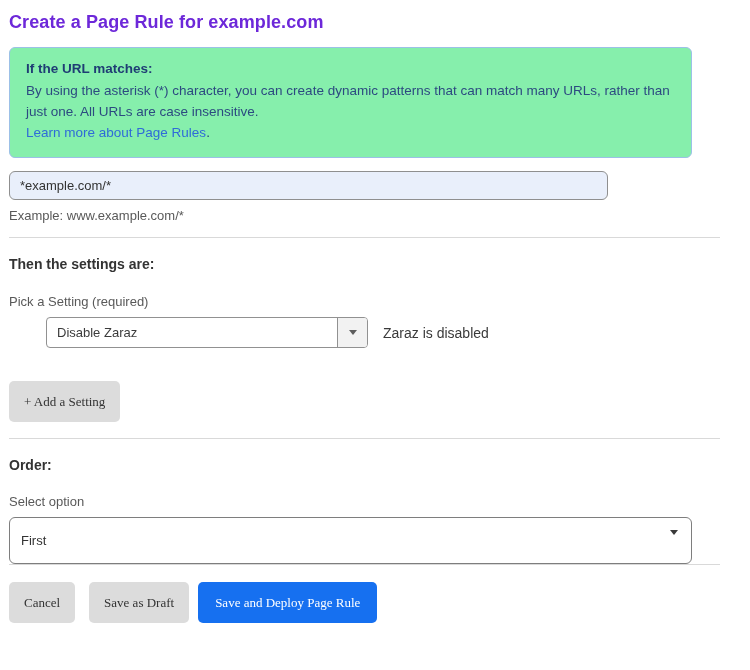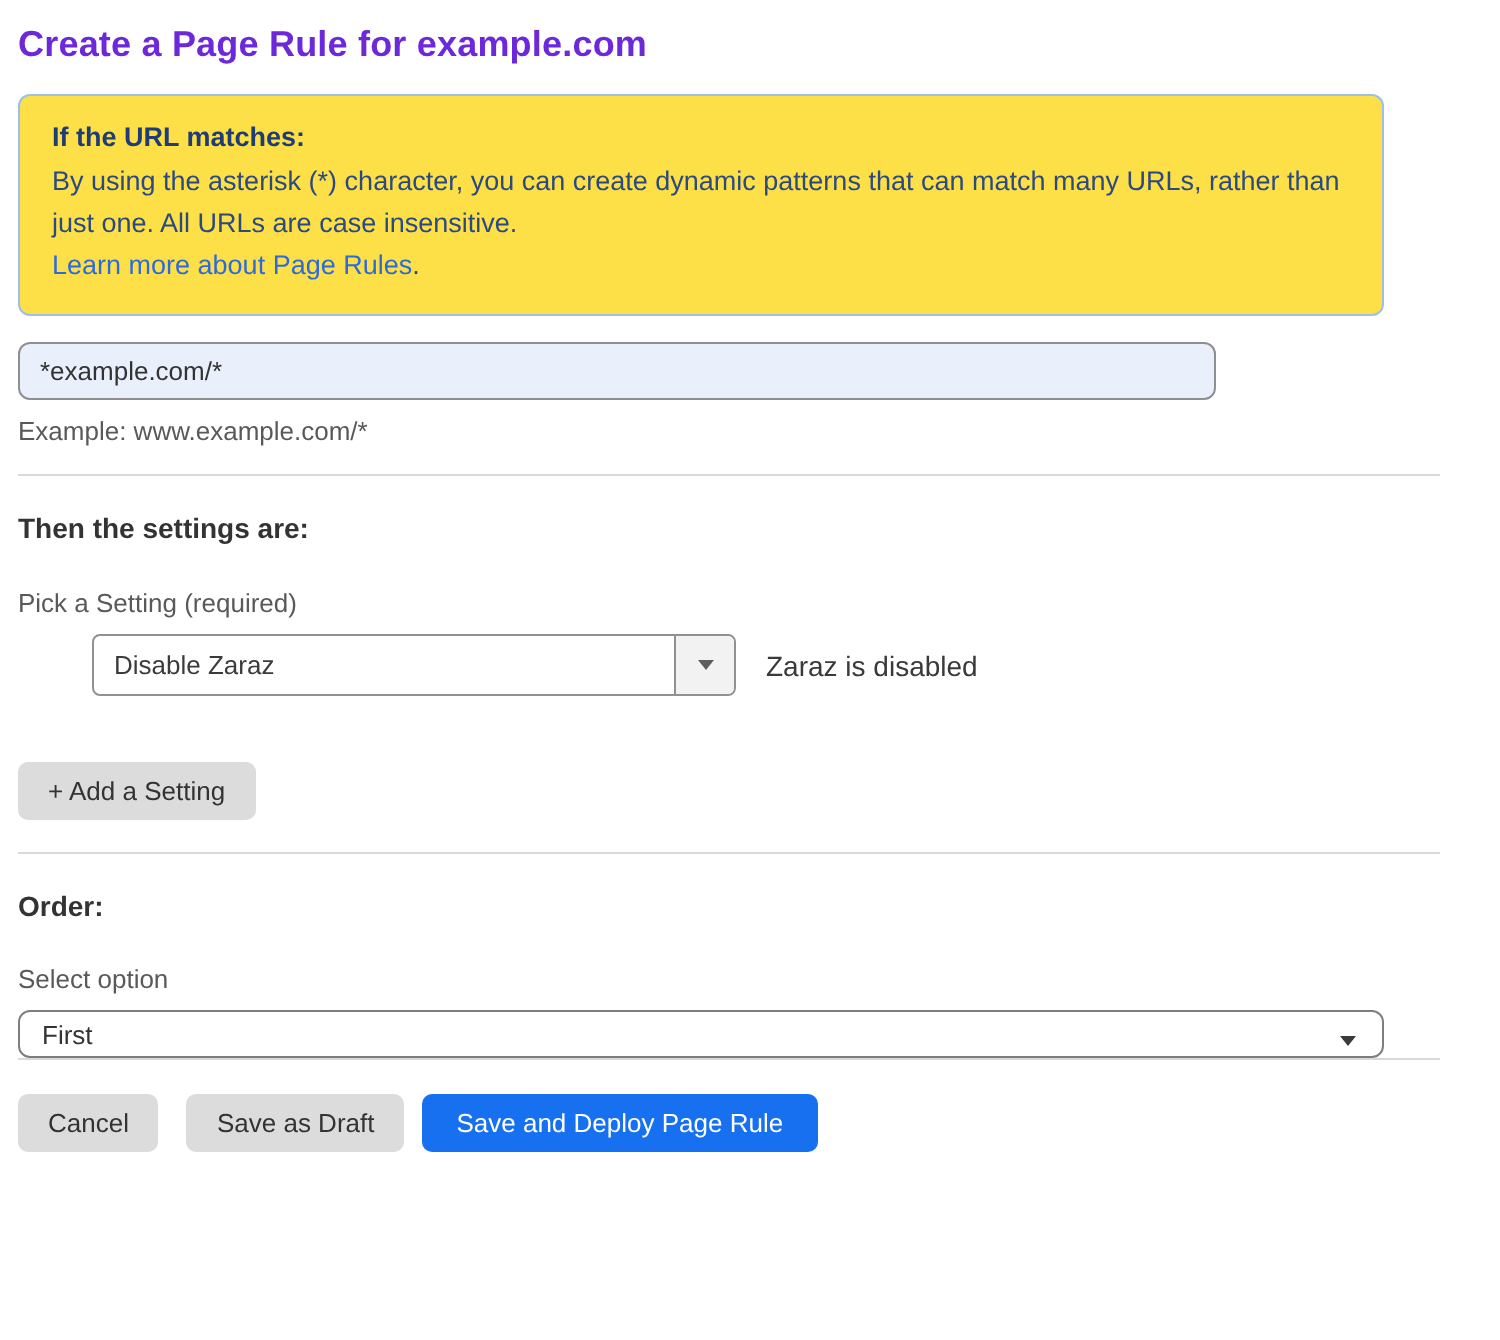--- a/index.html
+++ b/index.html
@@ -13,21 +13,21 @@
   .container { width: 720px; padding: 12px 0 0 9px; }
 
   .page-title {
     font-size: 18px; font-weight: bold; color: #6d28d9;
     margin-bottom: 14px; letter-spacing: 0.1px;
   }
 
   
   .info-box {
     width: 683px;
-    background: #fde047;
+    background: #86efac;
     border: 1px solid #9cc0e7;
     border-radius: 6px;
     padding: 10px 16px 13px 16px;
     margin-bottom: 13px;
   }
   .info-box .info-heading {
     font-size: 13.5px; font-weight: bold; color: #1f3d74;
     line-height: 22px;
   }
   .info-box .info-body {
@@ -95,33 +95,33 @@
     border-right: 4.5px solid transparent;
     border-top: 5.5px solid #5d5d5d;
   }
   .setting-status {
     font-size: 14px; color: #3a3a3a; margin-left: 15px;
   }
 
   .btn {
     display: inline-block;
     border: none; border-radius: 5px;
-    font-family: Liberation Sans, sans-serif;
+    font-family: Liberation Serif, serif;
     font-size: 13px; color: #333333;
     background: #dcdcdc;
-    height: 29px; line-height: 29px;
+    height: 41px; line-height: 29px;
     padding: 0 15px;
     cursor: pointer;
   }
   .add-setting-btn { margin-top: 33px; margin-bottom: 16px; }
 
   
   .order-select {
     position: relative;
-    width: 683px; height: 24px;
+    width: 683px; height: 47px;
     border: 1px solid #7e7e7e; border-radius: 6px;
     background: #ffffff;
     display: flex; align-items: center;
     padding-left: 11px;
     font-size: 13px; color: #333333;
     cursor: pointer;
     margin-top: 2px;
   }
   .order-select .tri-down {
     position: absolute; right: 13px; top: 12px;

